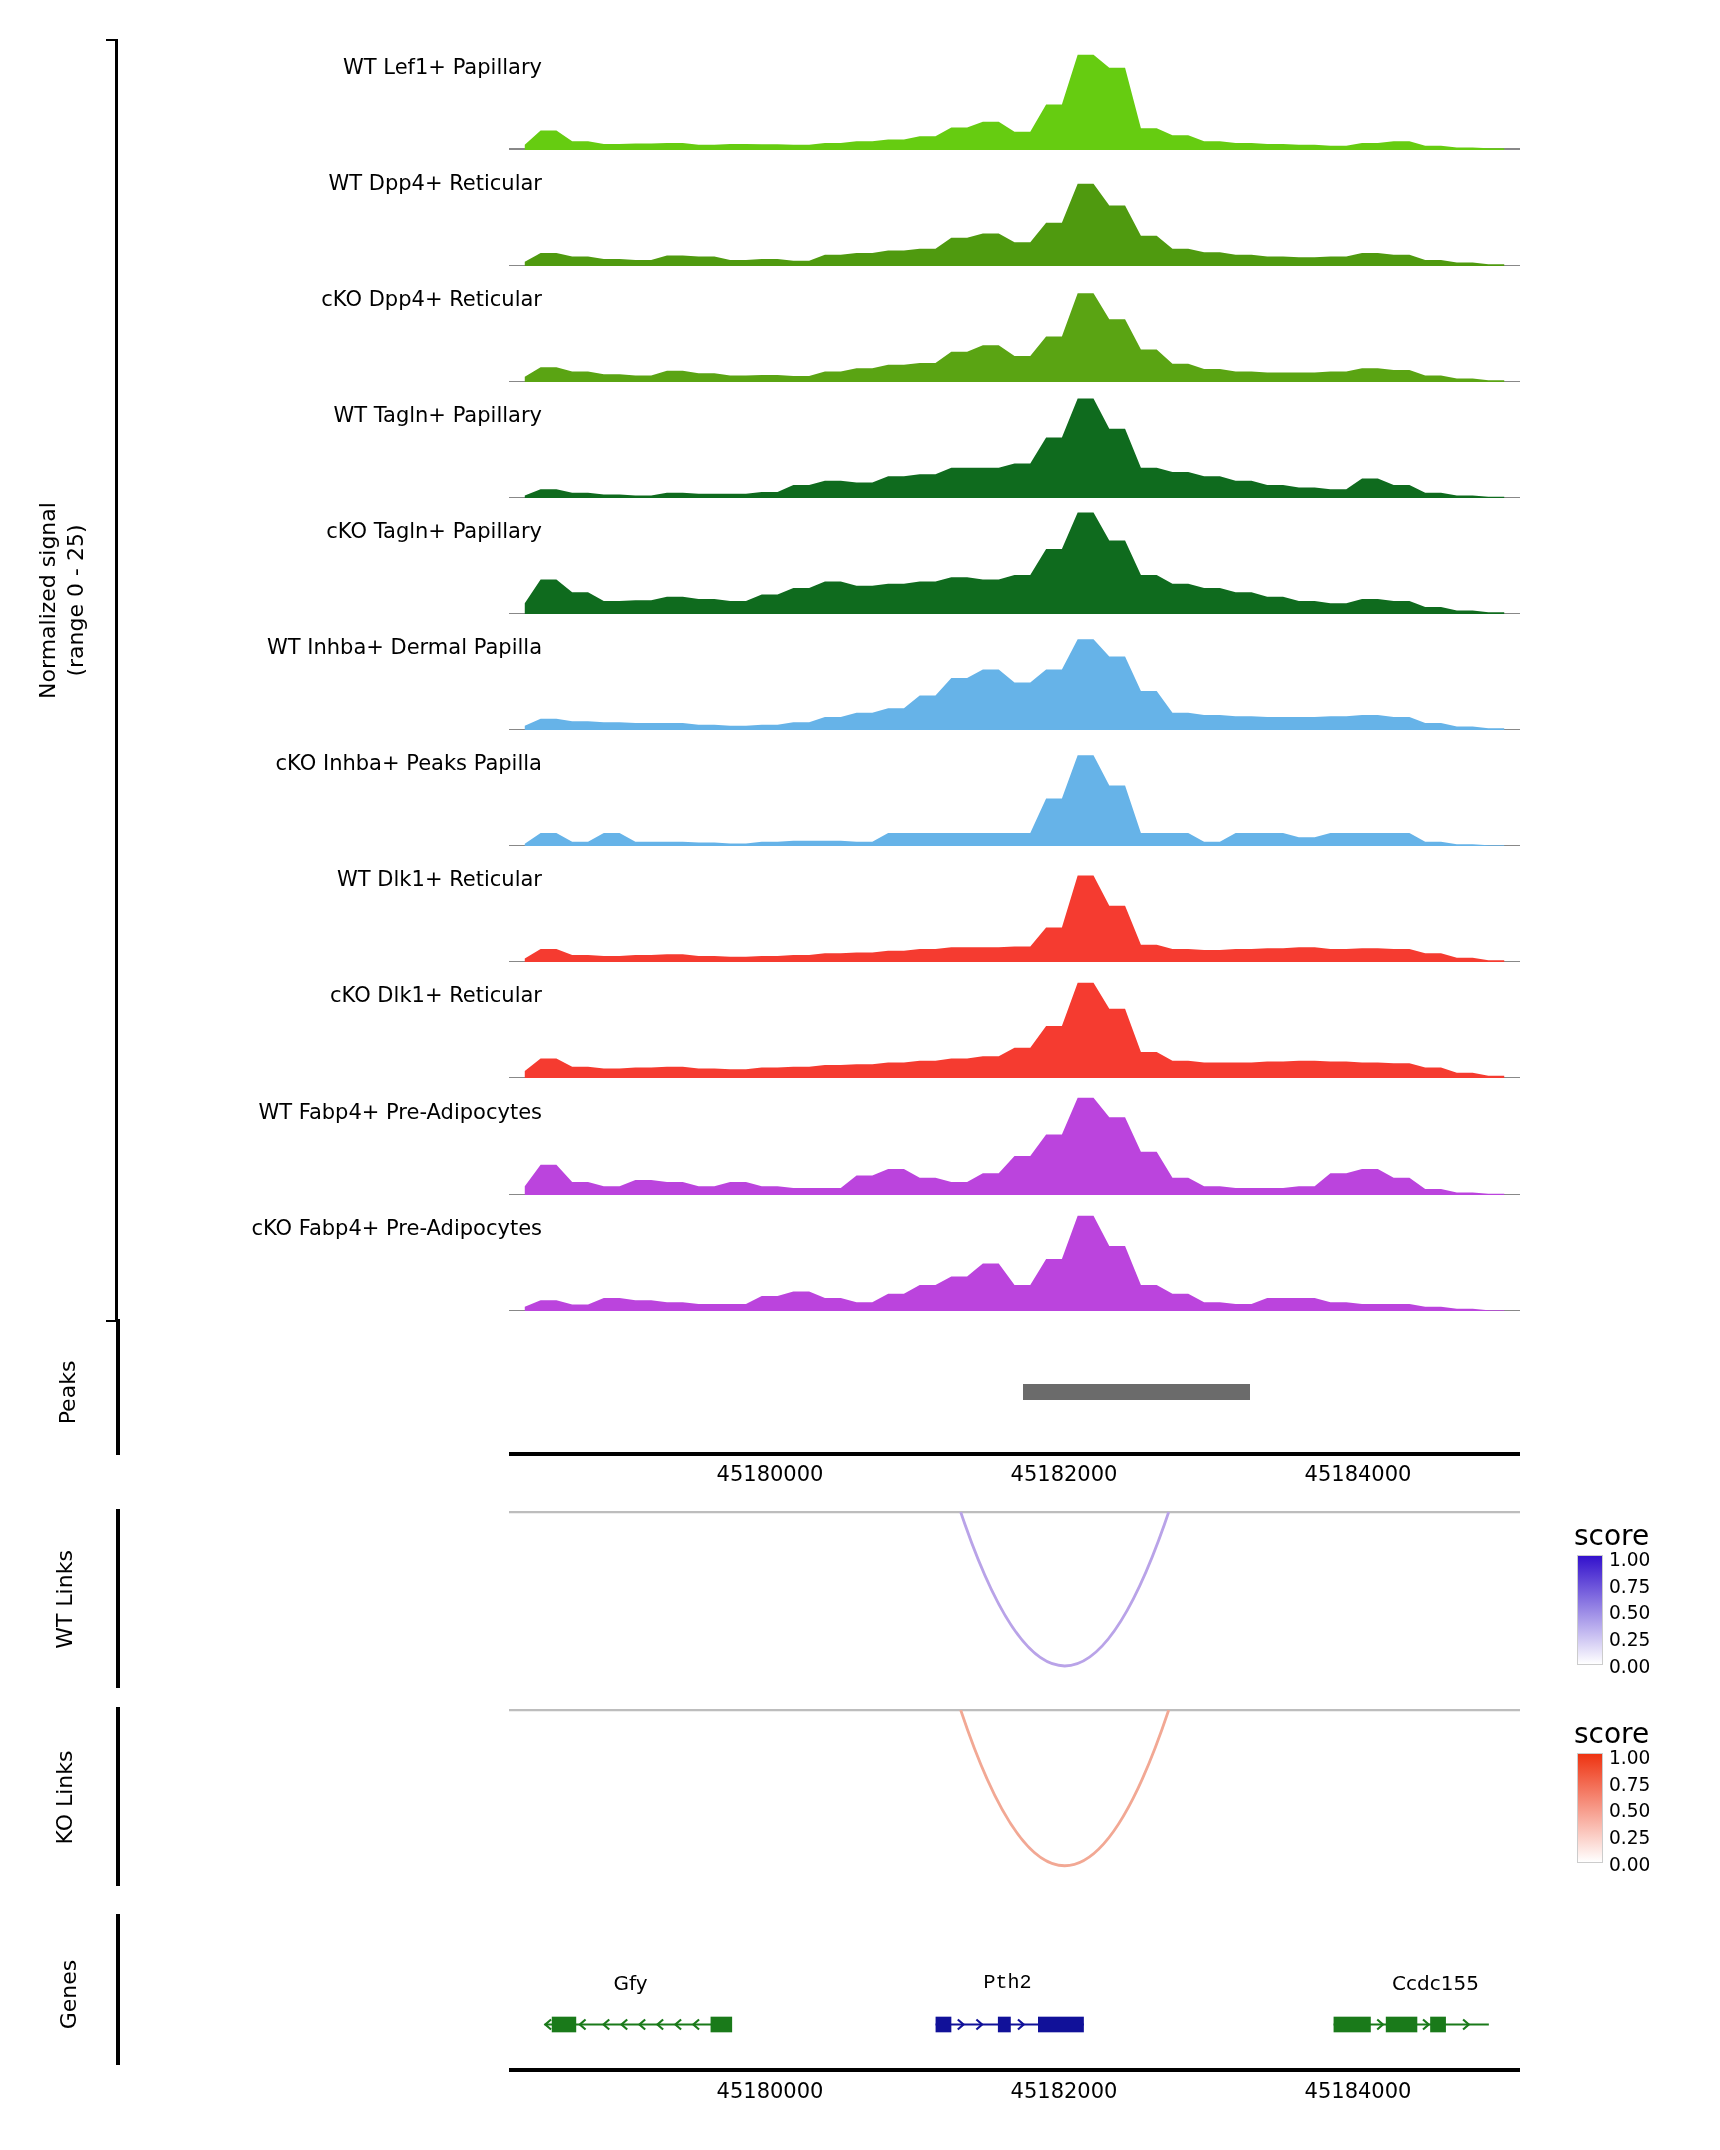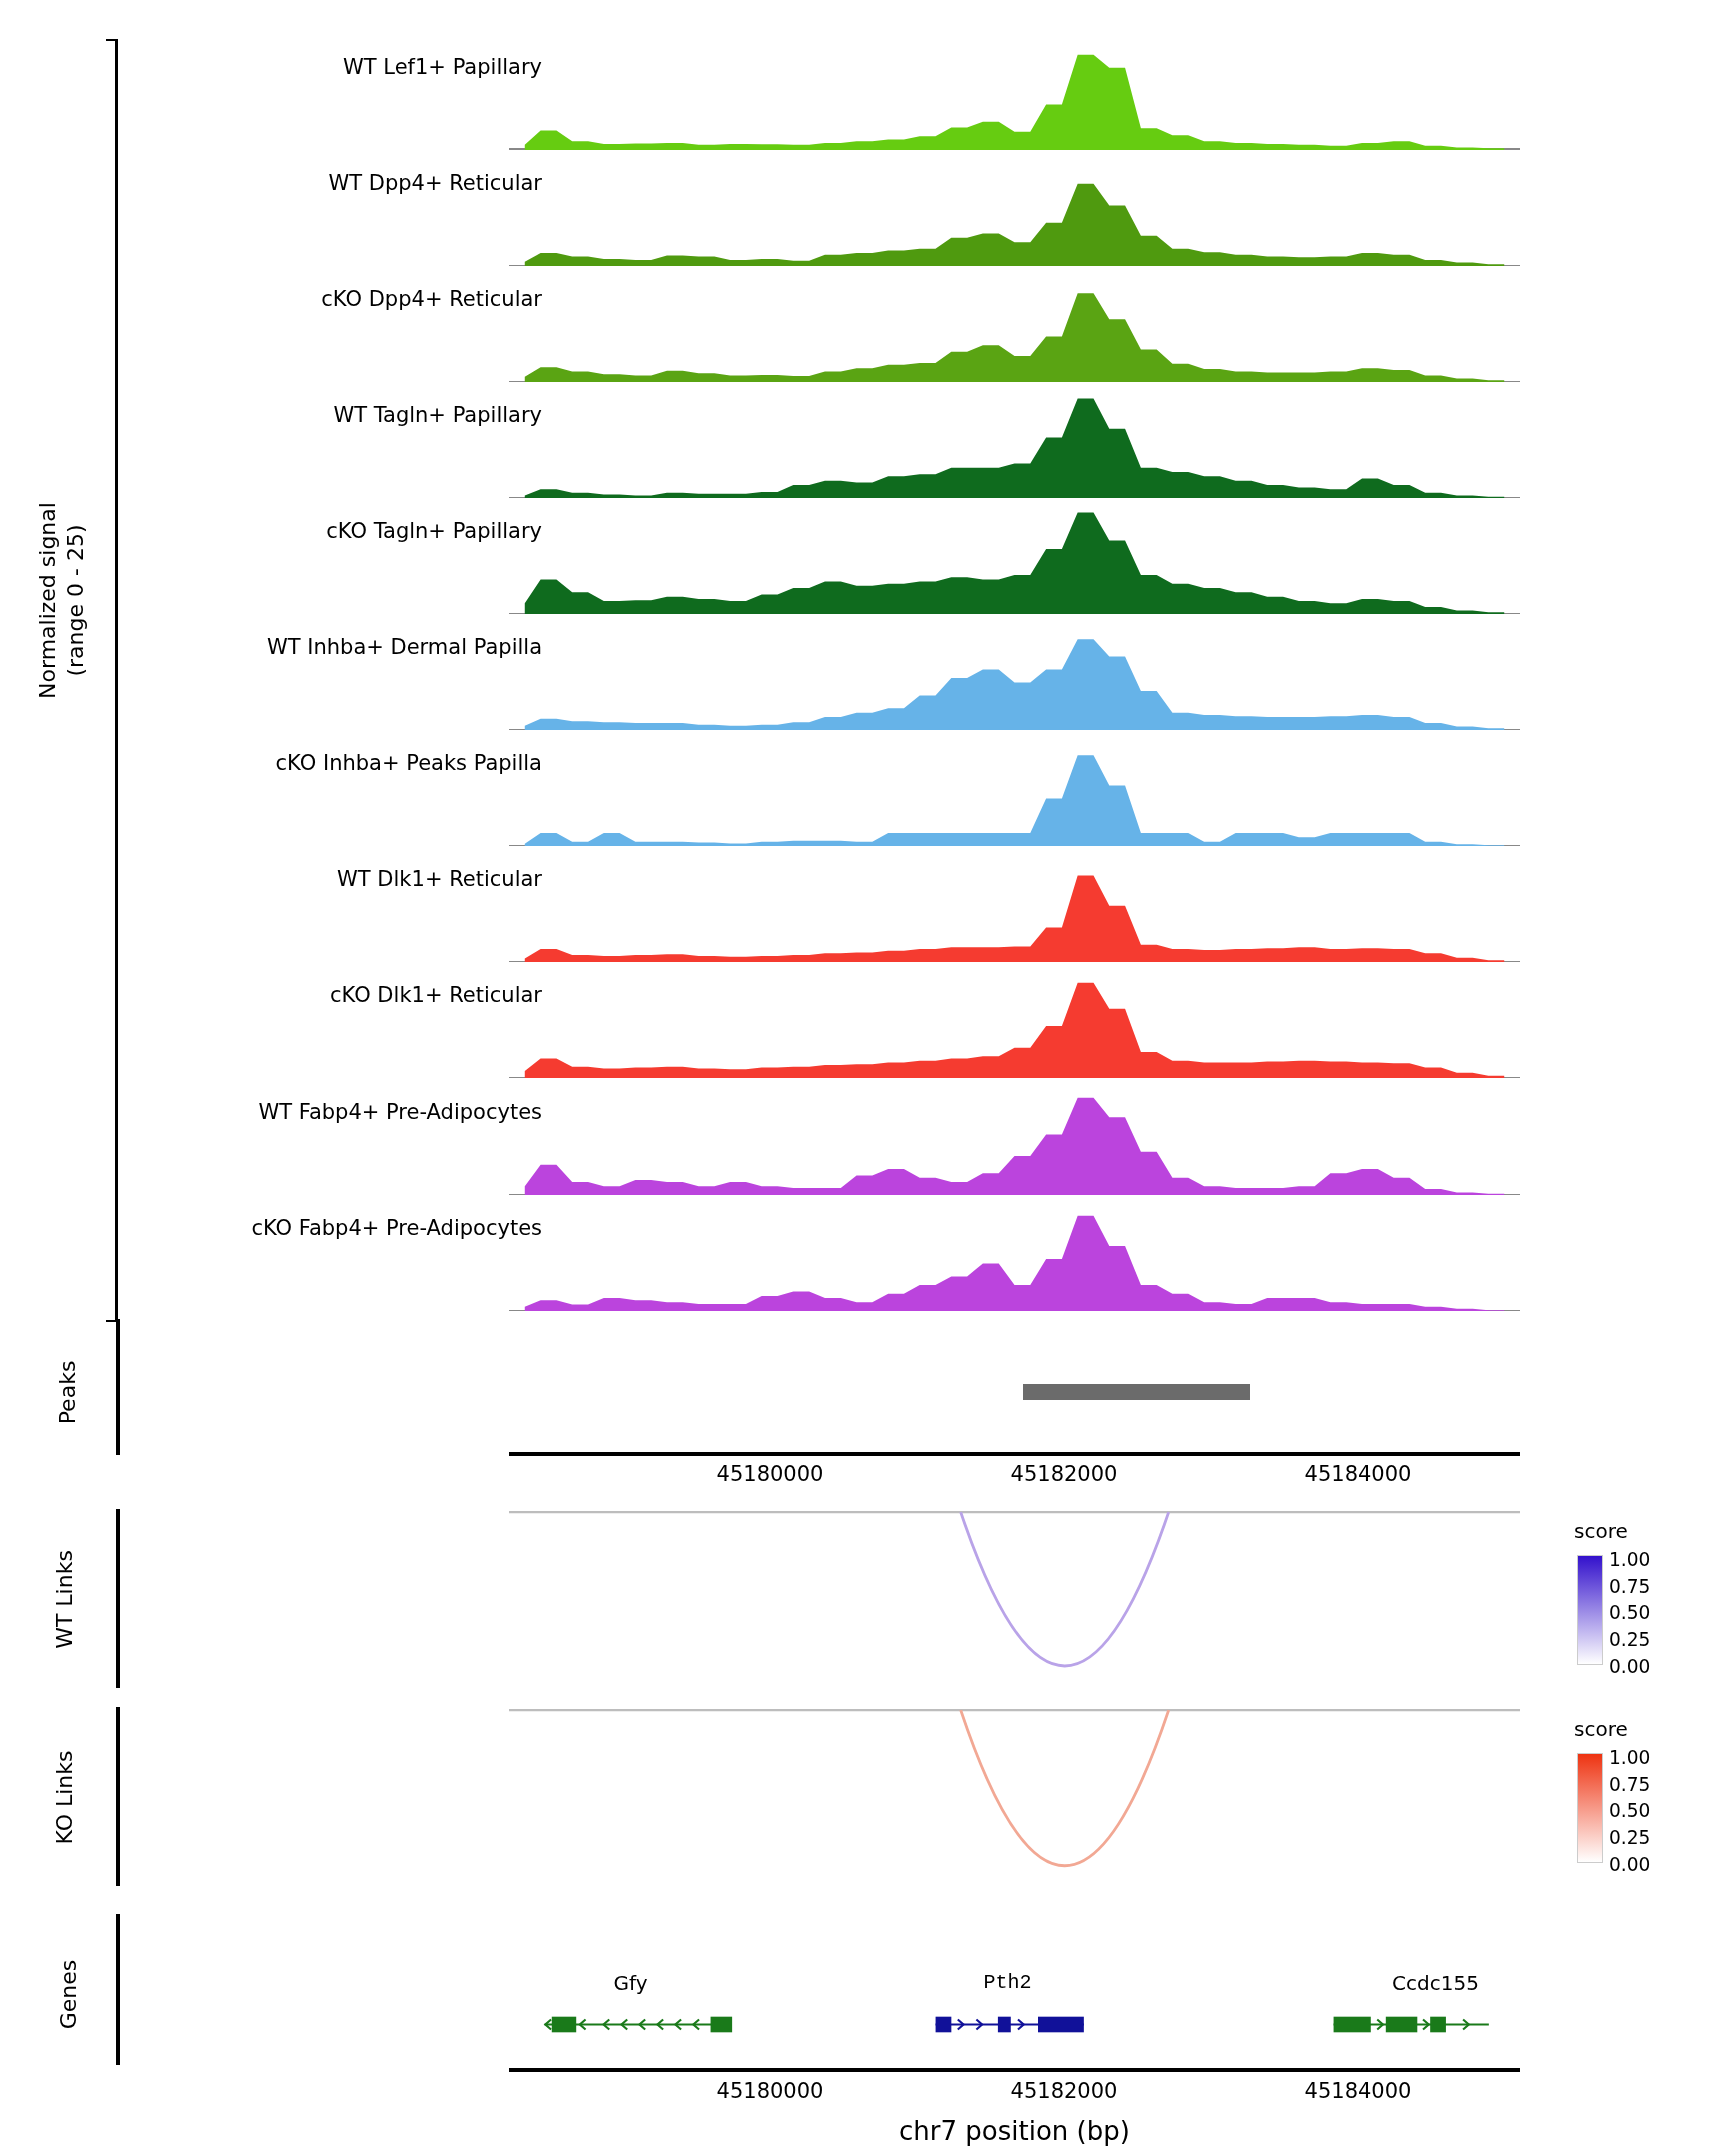--- a/index.html
+++ b/index.html
@@ -147,21 +147,21 @@
     position: absolute;
     left: 0; top: 0;
     width: 100%; height: 100%;
     display: block;
   }
   .legend {
     position: absolute;
     font-size: 21.5px;
   }
   .legend-title {
-    font-size: 20px;
+    font-size: 28px;
     color: #000;
     margin-bottom: 7.2px;
   }
   .legend-bar {
     position: absolute;
     width: 24.4px;
     height: 108px;
     border: 0;
   }
   .legend-tick {
@@ -428,17 +428,16 @@
           <path d="M 186 12 L 194 19 L 186 26"></path>
         </g>
       </svg>
     </div>
 
     <div class="genome-axis" style="top:154px;"></div>
     <div class="axis-tick-label" style="left:677px; top:165px;">45180000</div>
     <div class="axis-tick-label" style="left:971px; top:165px;">45182000</div>
     <div class="axis-tick-label" style="left:1265px; top:165px;">45184000</div>
 
-    <div class="x-axis-title" style="top:202px;">chr7 position (bp)</div>
   </div>
 
 </div>
 
 
 </body></html>

